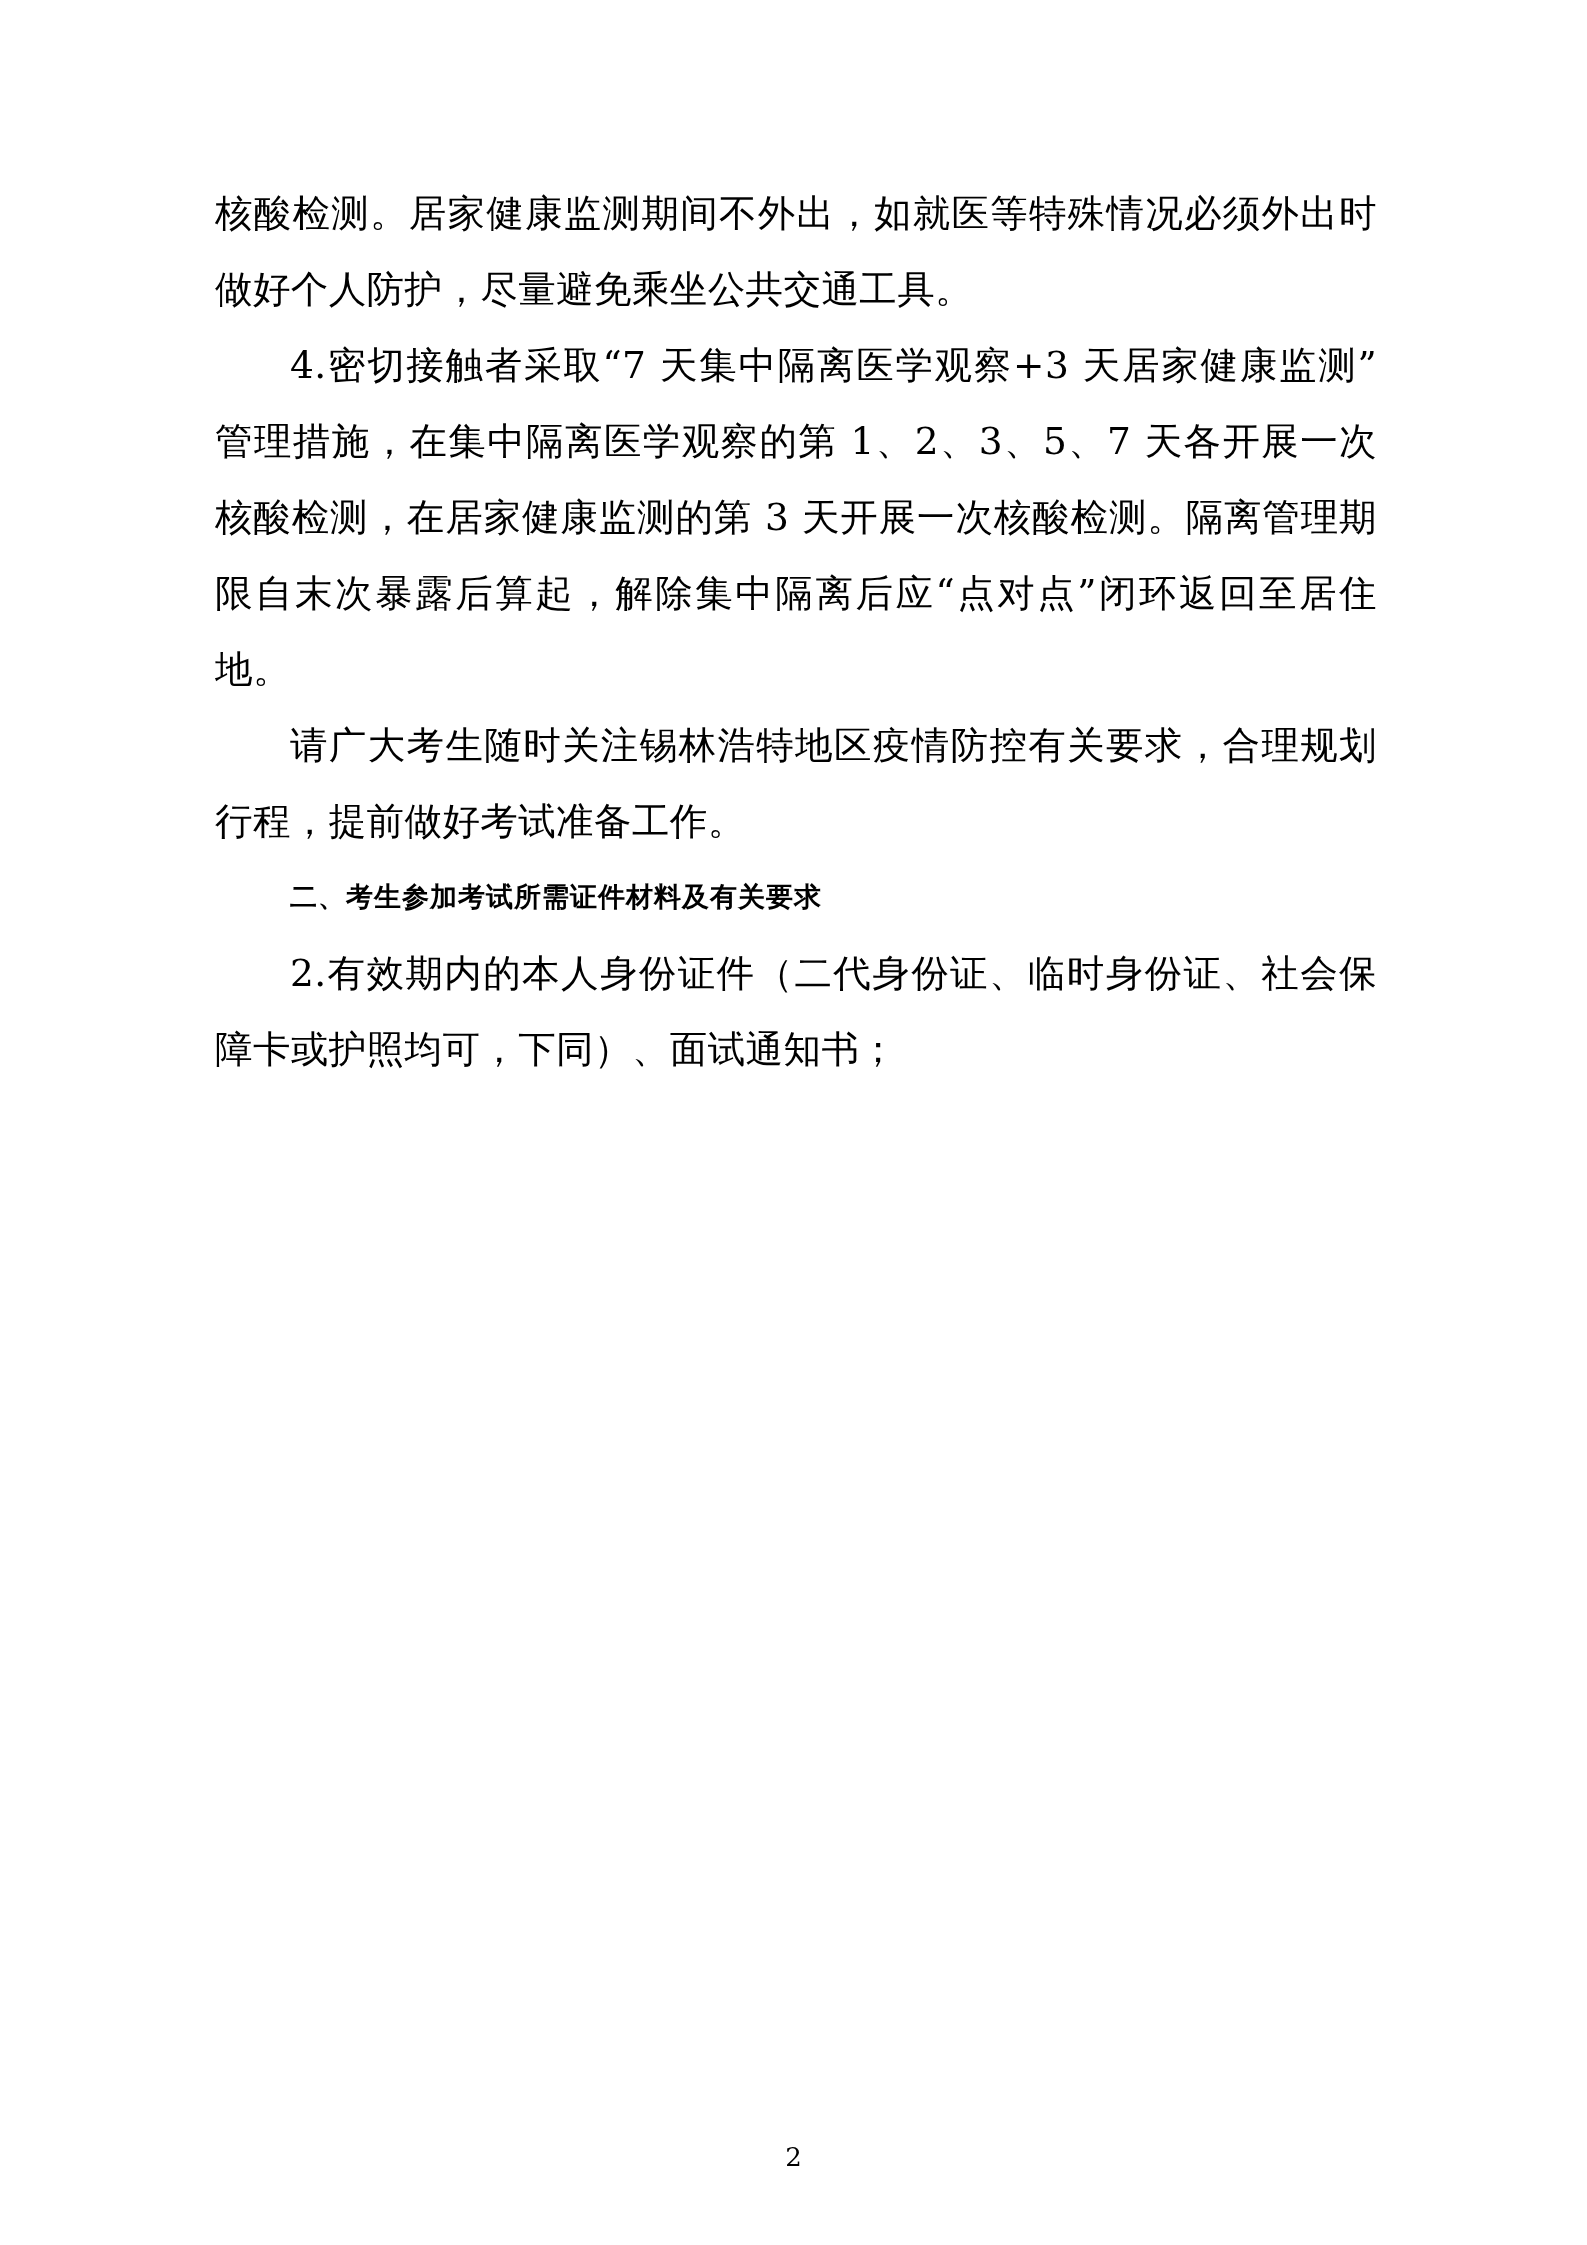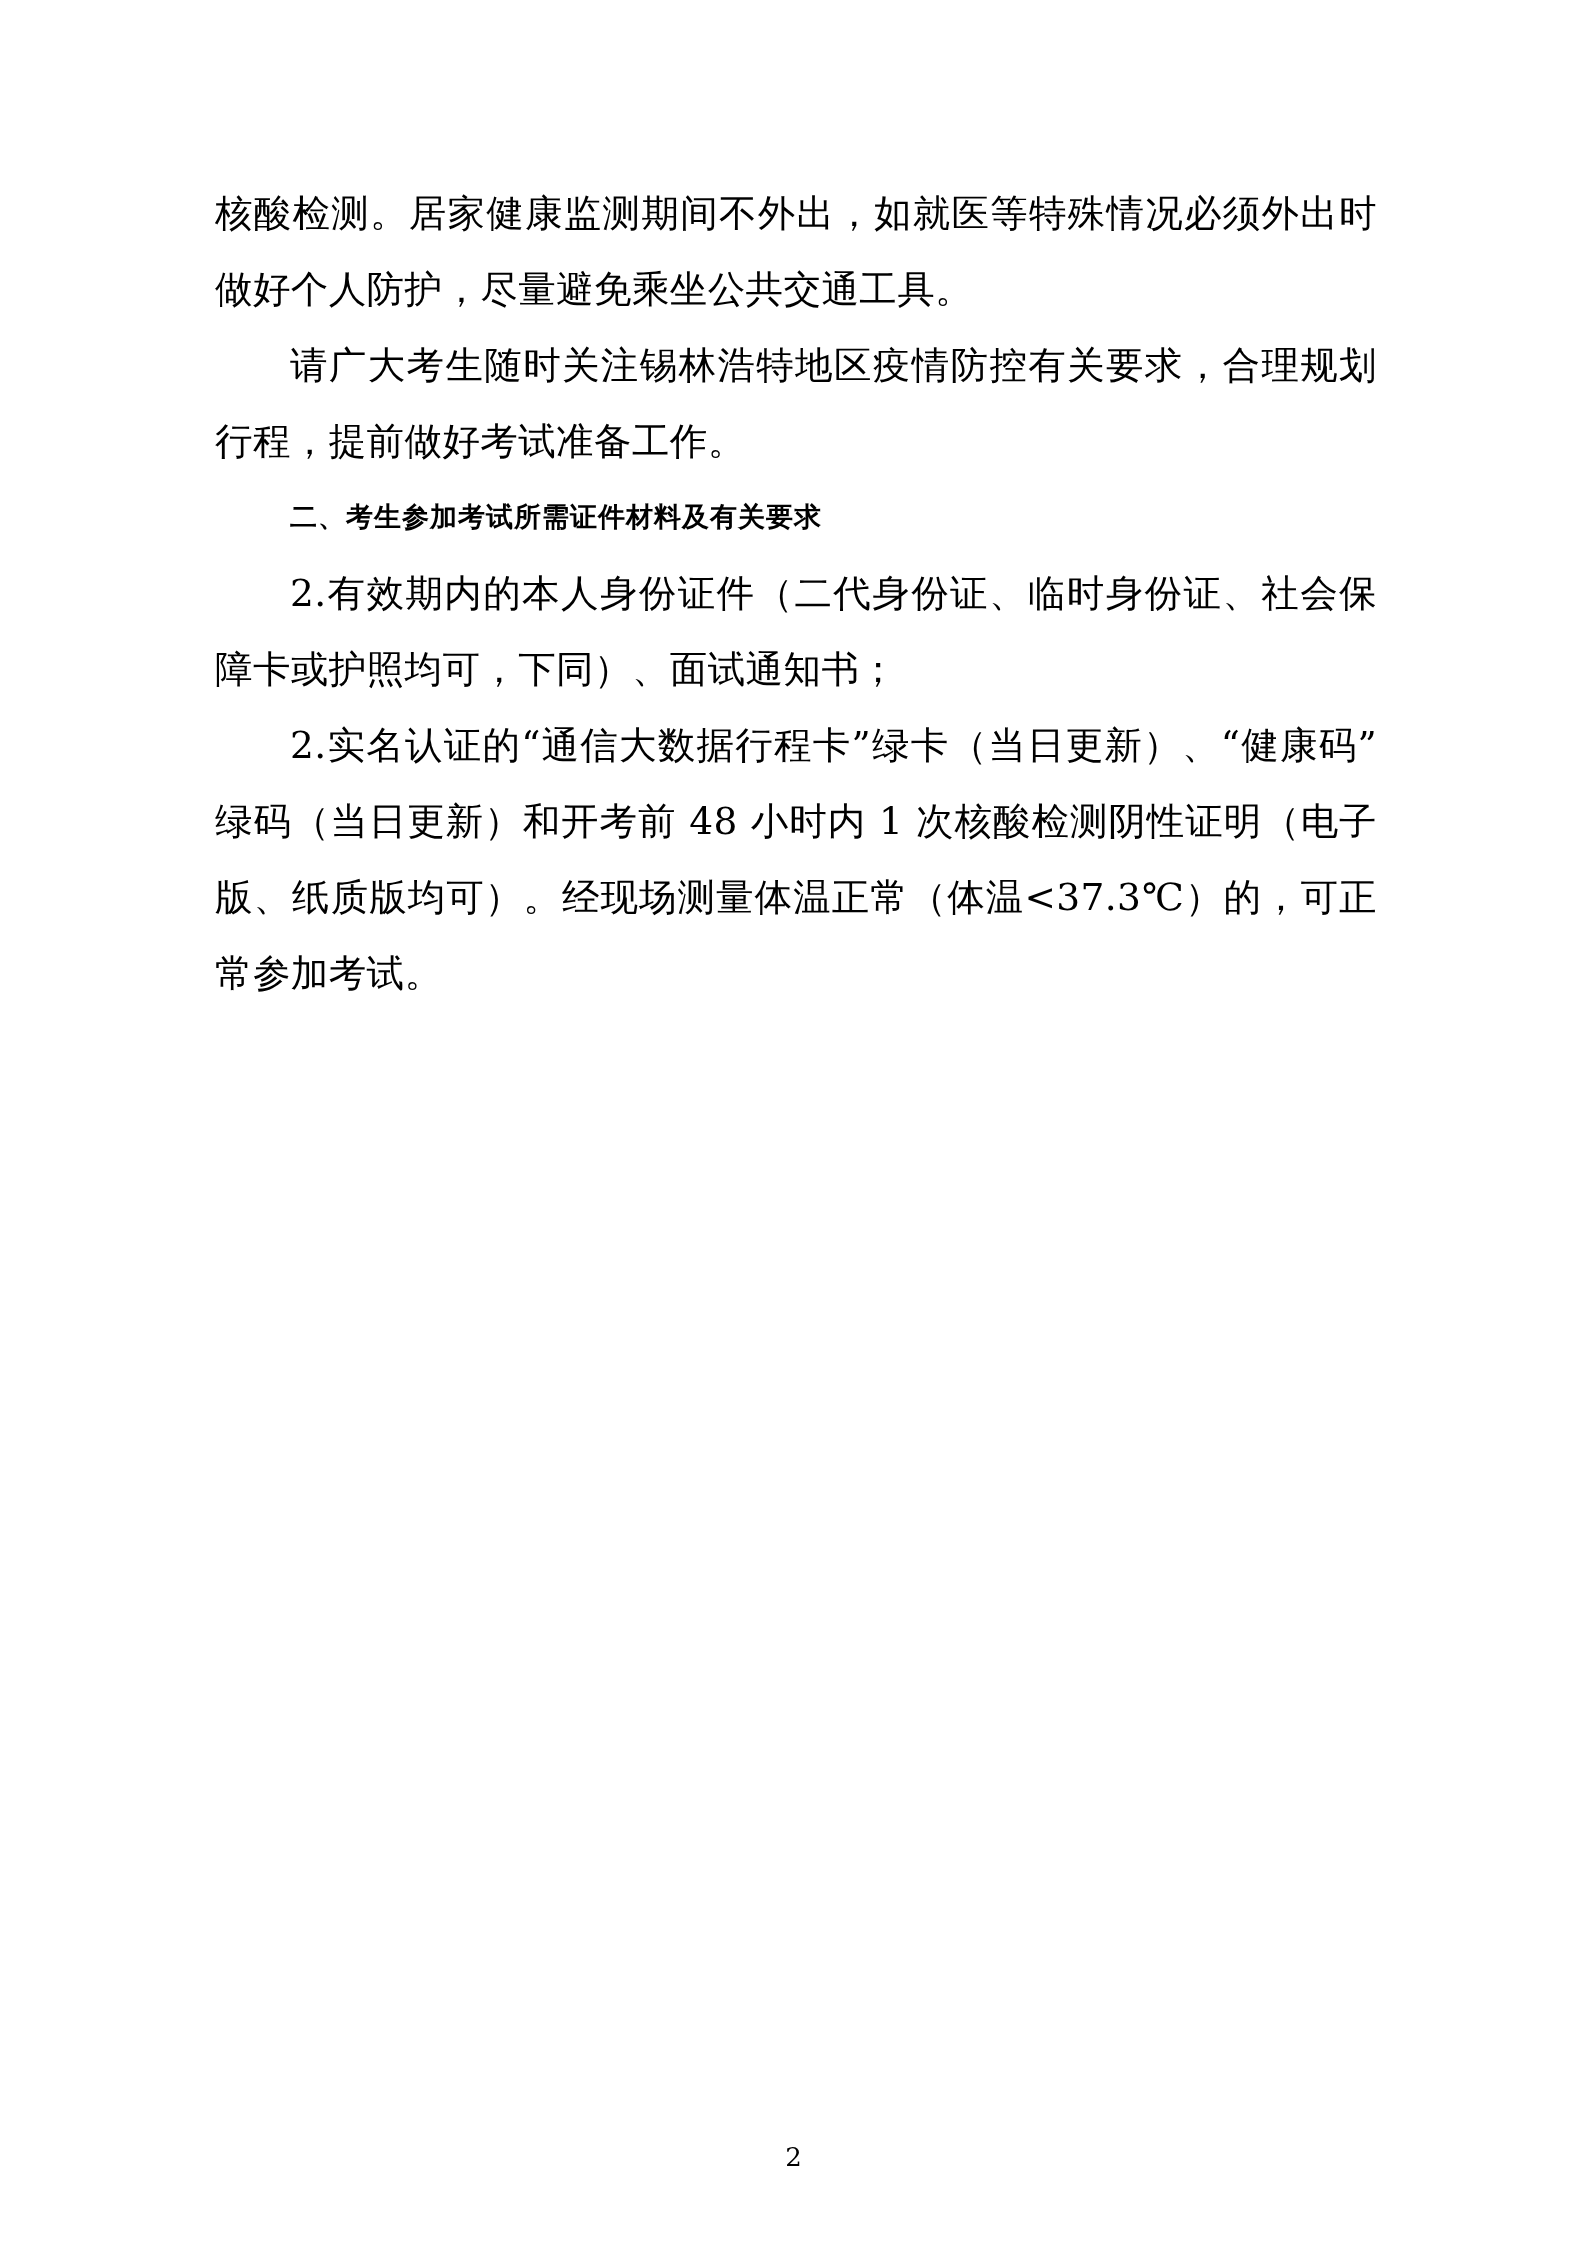--- a/index.html
+++ b/index.html
@@ -57,21 +57,21 @@
     color: #000;
   }
 </style>
 </head>
 <body>
 
 <div class="page">
 
   <div class="body-text">
     <p class="plain">核酸检测。居家健康监测期间不外出，如就医等特殊情况必须外出时做好个人防护，尽量避免乘坐公共交通工具。</p>
+    <p class="indent">4.密切接触者采取“7 天集中隔离医学观察+3 天居家健康监测”管理措施，在集中隔离医学观察的第 1、2、3、5、7 天各开展一次核酸检测，在居家健康监测的第 3 天开展一次核酸检测。隔离管理期限自末次暴露后算起，解除集中隔离后应“点对点”闭环返回至居住地。</p>
     <p class="indent">请广大考生随时关注锡林浩特地区疫情防控有关要求，合理规划行程，提前做好考试准备工作。</p>
     <p class="heading">二、考生参加考试所需证件材料及有关要求</p>
     <p class="indent">2.有效期内的本人身份证件（二代身份证、临时身份证、社会保障卡或护照均可，下同）、面试通知书；</p>
-    <p class="indent">2.实名认证的“通信大数据行程卡”绿卡（当日更新）、“健康码”绿码（当日更新）和开考前 48 小时内 1 次核酸检测阴性证明（电子版、纸质版均可）。经现场测量体温正常（体温&lt;37.3℃）的，可正常参加考试。</p>
   </div>
 
   <div class="page-number">2</div>
 
 </div>
 
 </body></html>

